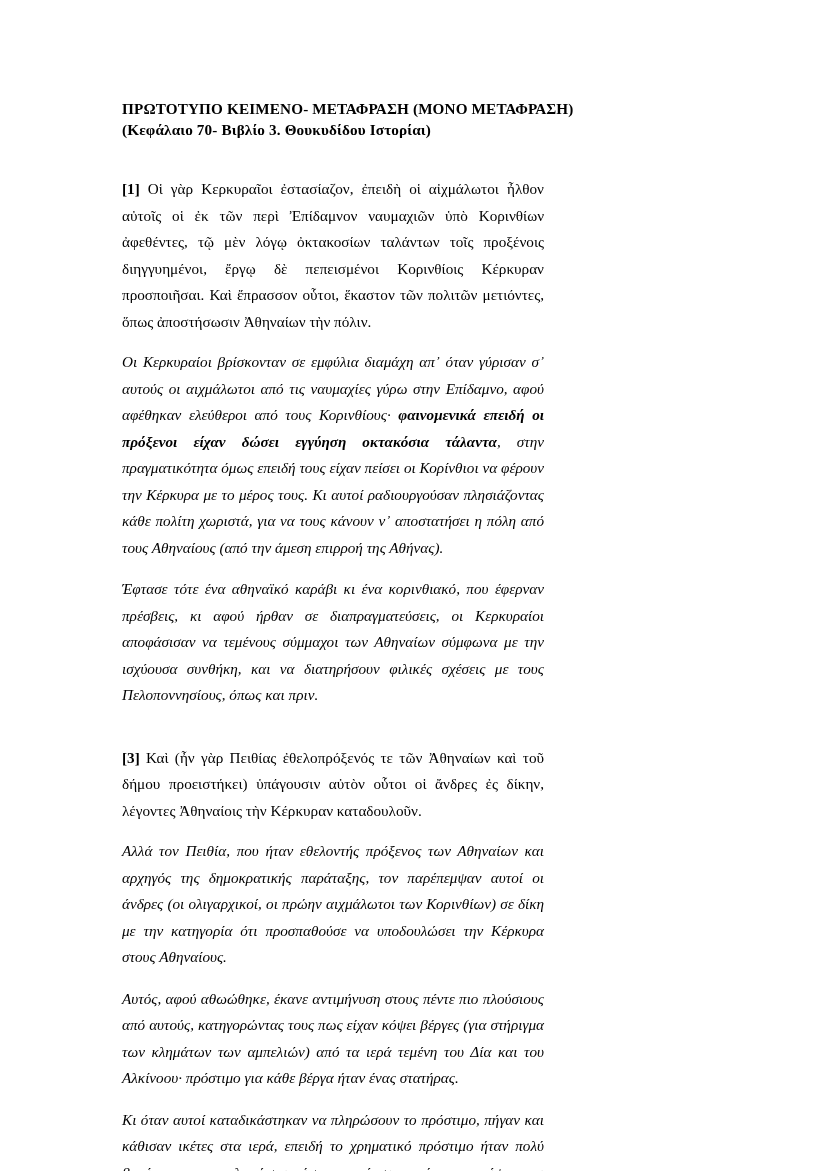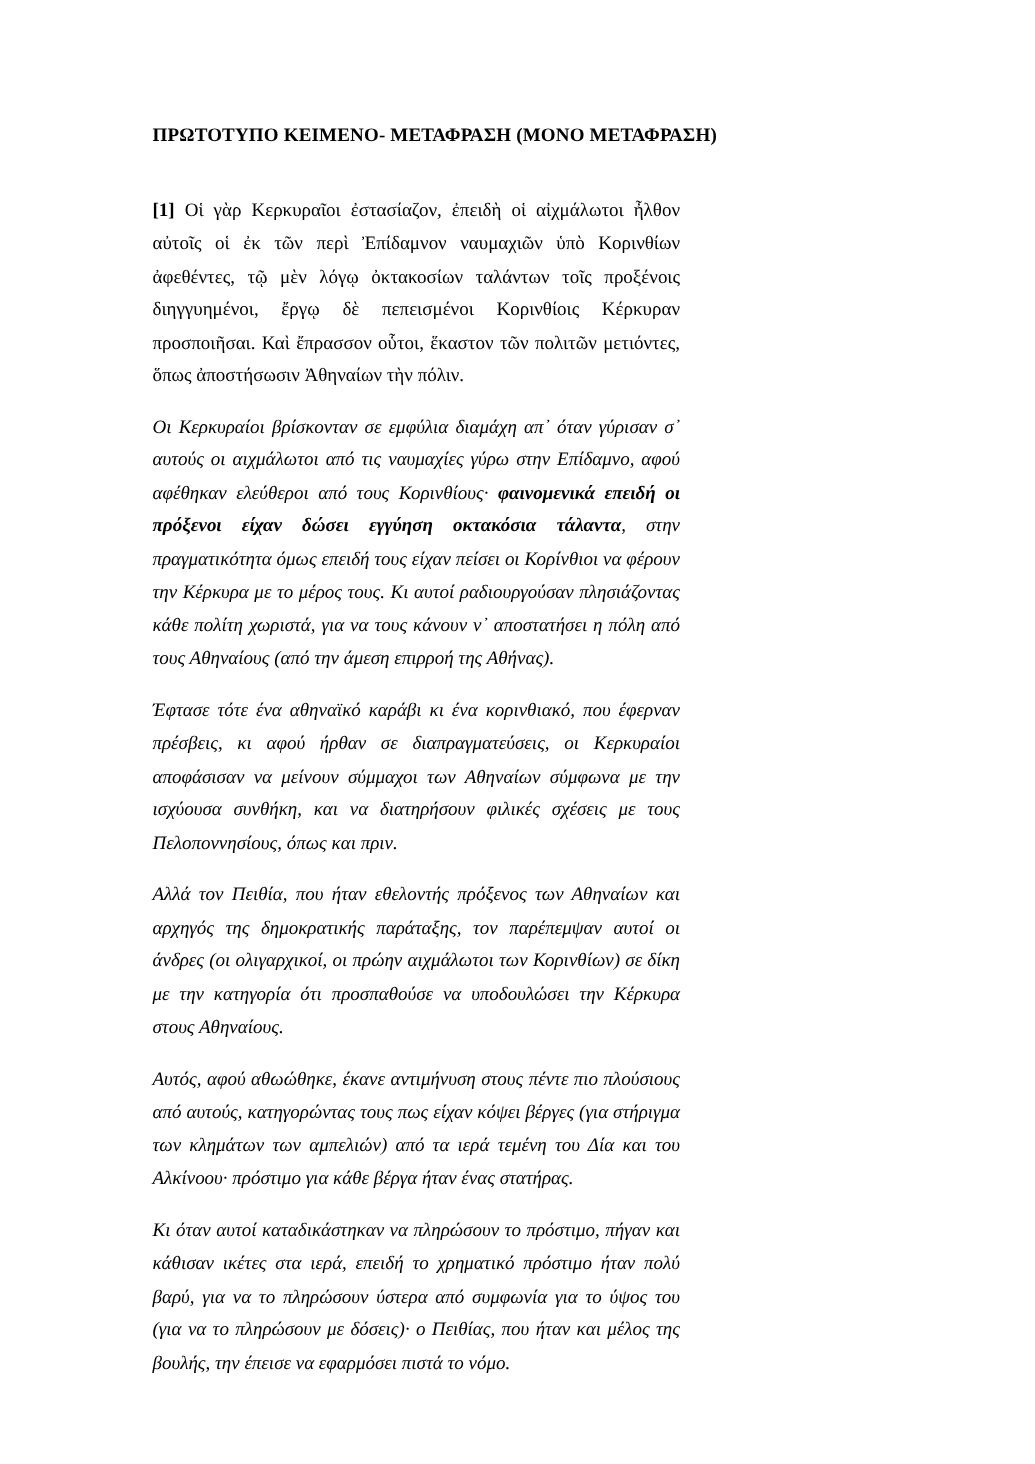--- a/index.html
+++ b/index.html
@@ -61,36 +61,41 @@
     margin-bottom: 0;
   }
 </style>
 </head>
 <body>
 
 <div class="page">
 
   <h1 class="doc-title">
     <span class="line">ΠΡΩΤΟΤΥΠΟ ΚΕΙΜΕΝΟ- ΜΕΤΑΦΡΑΣΗ (ΜΟΝΟ ΜΕΤΑΦΡΑΣΗ)</span>
+    <span class="line">(Κεφάλαιο 70- Βιβλίο 3. Θουκυδίδου Ιστορίαι)</span>
   </h1>
 
   <p class="para source">
     <span class="marker">[1]</span>
     <span>Οἱ γὰρ Κερκυραῖοι ἐστασίαζον, ἐπειδὴ οἱ αἰχμάλωτοι ἦλθον αὐτοῖς οἱ ἐκ τῶν περὶ Ἐπίδαμνον ναυμαχιῶν ὑπὸ Κορινθίων ἀφεθέντες, τῷ μὲν λόγῳ ὀκτακοσίων ταλάντων τοῖς προξένοις διηγγυημένοι, ἔργῳ δὲ πεπεισμένοι Κορινθίοις Κέρκυραν προσποιῆσαι. Καὶ ἔπρασσον οὗτοι, ἕκαστον τῶν πολιτῶν μετιόντες, ὅπως ἀποστήσωσιν Ἀθηναίων τὴν πόλιν.</span>
   </p>
 
   <p class="para translation">
     <span>Οι Κερκυραίοι βρίσκονταν σε εμφύλια διαμάχη απ᾽ όταν γύρισαν σ᾽ αυτούς οι αιχμάλωτοι από τις ναυμαχίες γύρω στην Επίδαμνο, αφού αφέθηκαν ελεύθεροι από τους Κορινθίους· </span><span class="emph">φαινομενικά επειδή οι πρόξενοι είχαν δώσει εγγύηση οκτακόσια τάλαντα</span><span>, στην πραγματικότητα όμως επειδή τους είχαν πείσει οι Κορίνθιοι να φέρουν την Κέρκυρα με το μέρος τους. Κι αυτοί ραδιουργούσαν πλησιάζοντας κάθε πολίτη χωριστά, για να τους κάνουν ν᾽ αποστατήσει η πόλη από τους Αθηναίους (από την άμεση επιρροή της Αθήνας).</span>
   </p>
 
 
   <p class="para translation">
-    <span>Έφτασε τότε ένα αθηναϊκό καράβι κι ένα κορινθιακό, που έφερναν πρέσβεις, κι αφού ήρθαν σε διαπραγματεύσεις, οι Κερκυραίοι αποφάσισαν να μείνουν σύμμαχοι των Αθηναίων σύμφωνα με την ισχύουσα συνθήκη, και να διατηρήσουν φιλικές σχέσεις με τους Πελοποννησίους, όπως και πριν.</span>
+    <span>Έφτασε τότε ένα αθηναϊκό καράβι κι ένα κορινθιακό, που έφερναν πρέσβεις, κι αφού ήρθαν σε διαπραγματεύσεις, οι Κερκυραίοι αποφάσισαν να τεμένους σύμμαχοι των Αθηναίων σύμφωνα με την ισχύουσα συνθήκη, και να διατηρήσουν φιλικές σχέσεις με τους Πελοποννησίους, όπως και πριν.</span>
   </p>
 
+  <p class="para source">
+    <span class="marker">[3]</span>
+    <span>Καὶ (ἦν γὰρ Πειθίας ἐθελοπρόξενός τε τῶν Ἀθηναίων καὶ τοῦ δήμου προειστήκει) ὑπάγουσιν αὐτὸν οὗτοι οἱ ἄνδρες ἐς δίκην, λέγοντες Ἀθηναίοις τὴν Κέρκυραν καταδουλοῦν.</span>
+  </p>
 
   <p class="para translation">
     <span>Αλλά τον Πειθία, που ήταν εθελοντής πρόξενος των Αθηναίων και αρχηγός της δημοκρατικής παράταξης, τον παρέπεμψαν αυτοί οι άνδρες (οι ολιγαρχικοί, οι πρώην αιχμάλωτοι των Κορινθίων) σε δίκη με την κατηγορία ότι προσπαθούσε να υποδουλώσει την Κέρκυρα στους Αθηναίους.</span>
   </p>
 
 
   <p class="para translation">
     <span>Αυτός, αφού αθωώθηκε, έκανε αντιμήνυση στους πέντε πιο πλούσιους από αυτούς, κατηγορώντας τους πως είχαν κόψει βέργες (για στήριγμα των κλημάτων των αμπελιών) από τα ιερά τεμένη του Δία και του Αλκίνοου· πρόστιμο για κάθε βέργα ήταν ένας στατήρας.</span>
   </p>
 

